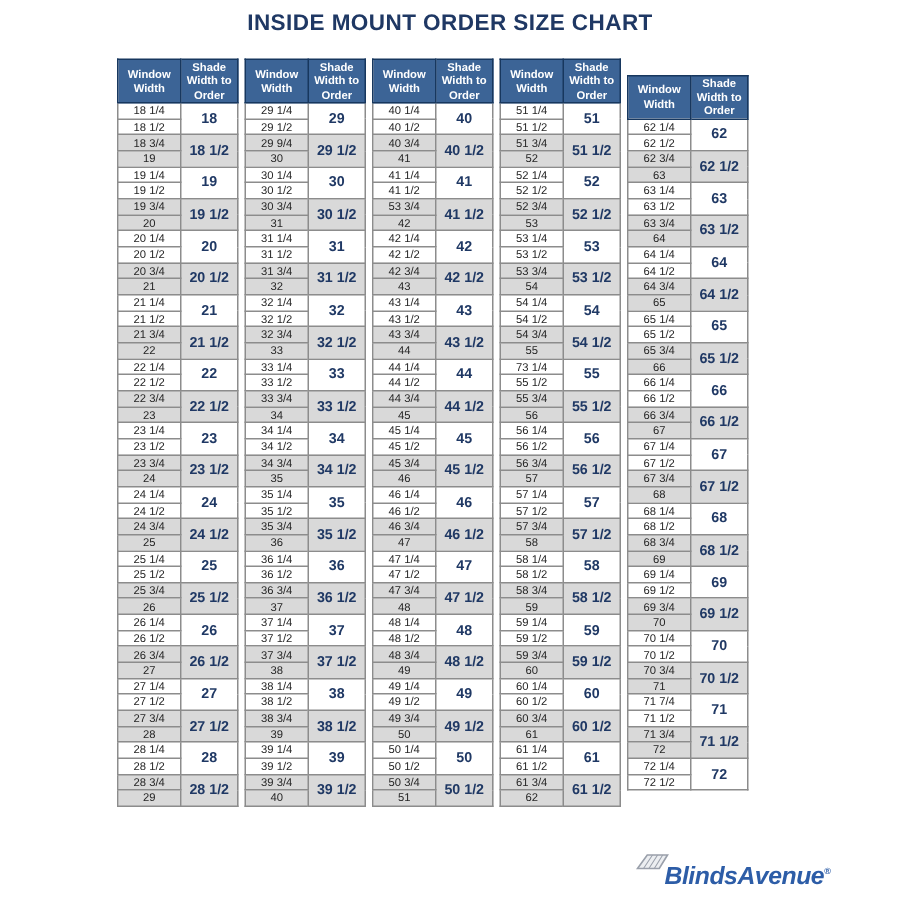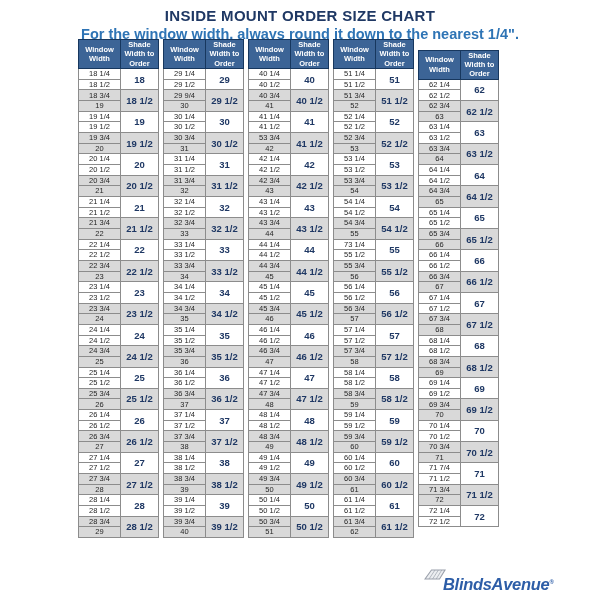--- a/index.html
+++ b/index.html
@@ -53,21 +53,20 @@
     font-style:italic;font-weight:bold;font-size:16.5px;letter-spacing:-0.3px;
     line-height:1;position:relative;
   }
   .reg{font-size:6px;font-style:normal;vertical-align:super;line-height:0;}
 </style>
 </head>
 <body>
 
 <div class="page">
   <div class="title">INSIDE MOUNT ORDER SIZE CHART</div>
-  <div class="subtitle">For the window width, always round it down to the nearest 1/4".</div>
 
   <div id="columns">
       <table class="pair">
         <thead>
           <tr>
             <th class="window">Window Width</th>
             <th class="shade">Shade Width to Order</th>
           </tr>
         </thead>
         <tbody>

